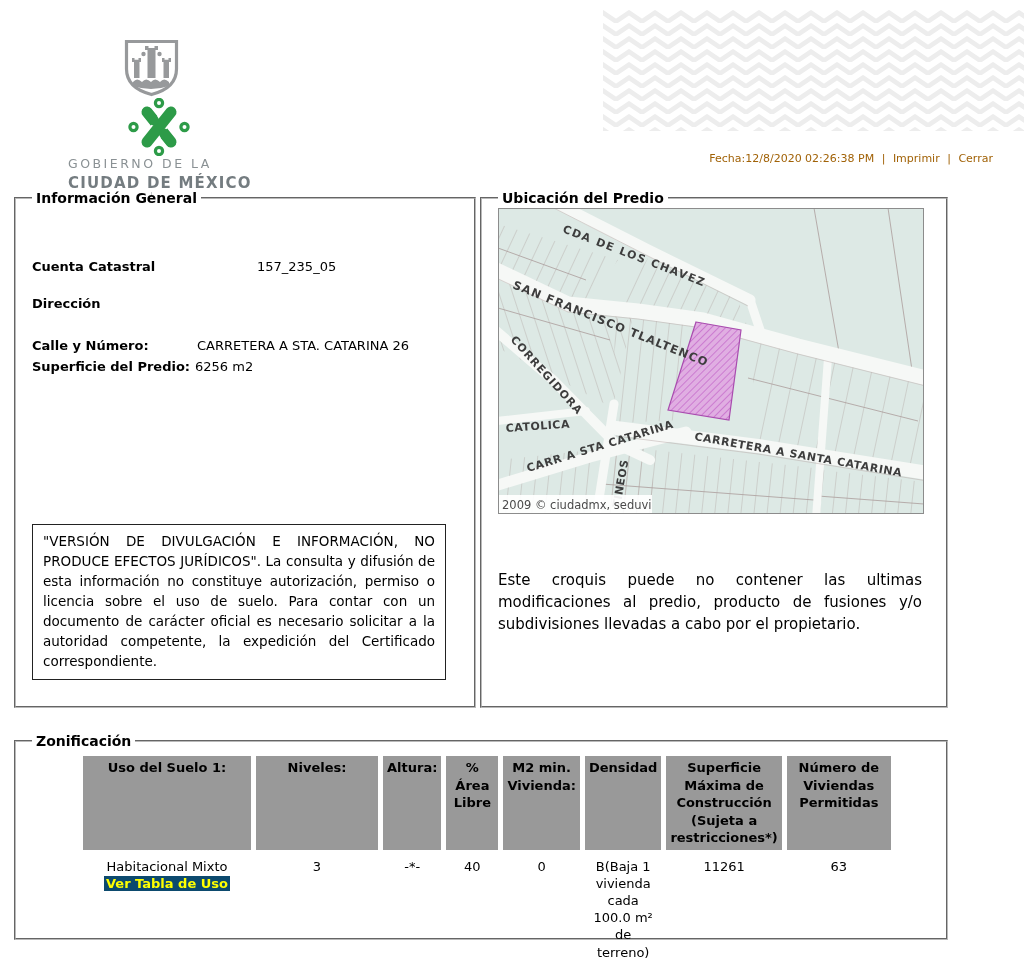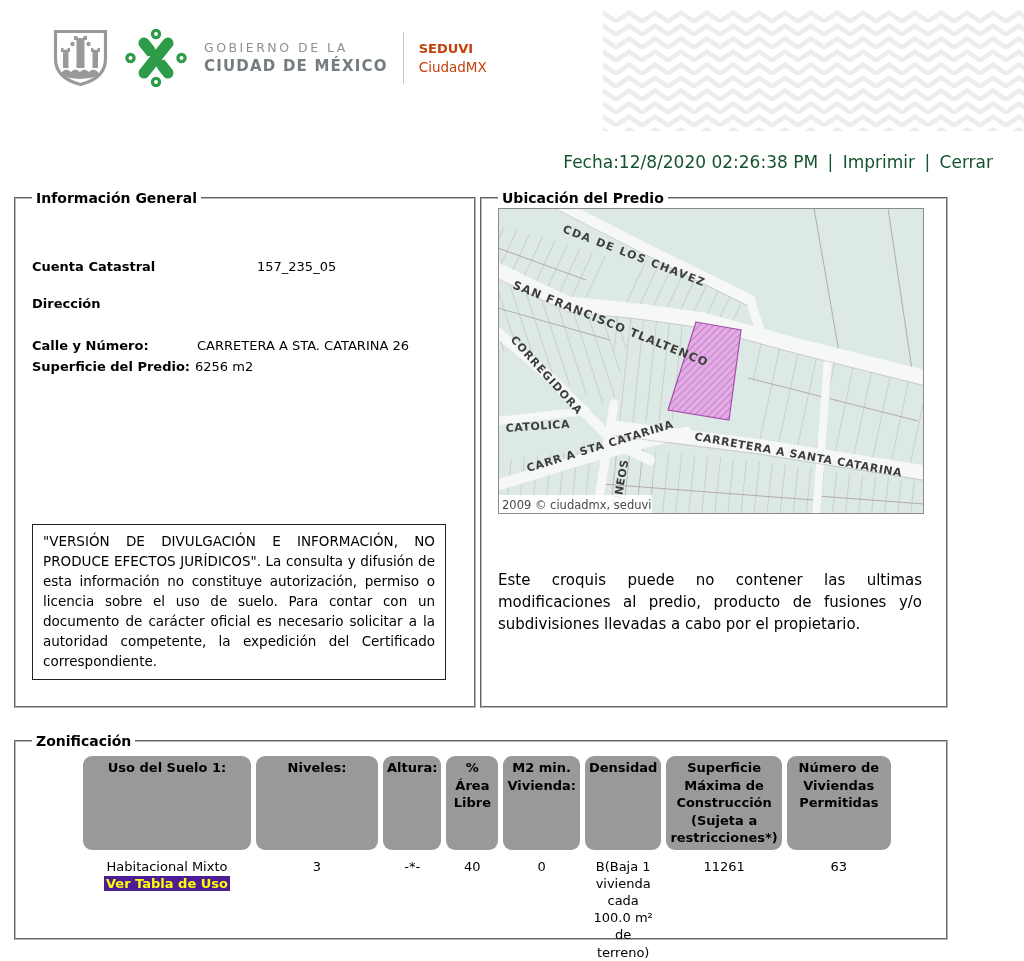--- a/index.html
+++ b/index.html
@@ -1,30 +1,30 @@
 <!DOCTYPE html>
 <html><head>
 <meta charset="utf-8">
 <style>
   html,body{margin:0;padding:0;background:#fff;}
   body{font-family:"DejaVu Sans","Liberation Sans",sans-serif;color:#000;}
   .page{position:relative;width:1024px;height:961px;background:#fff;overflow:hidden;}
 
   
-  .brand{position:absolute;left:52px;top:28px;display:flex;align-items:center;}
+  .brand{position:absolute;left:52px;top:38px;display:flex;align-items:center;flex-direction:column;}
   .brand-text{margin-left:16px;line-height:1.25;}
   .gov1{font-size:12.5px;letter-spacing:2.5px;color:#8a9194;font-weight:500;}
   .gov2{font-size:15px;letter-spacing:1.2px;color:#747c80;font-weight:bold;margin-top:2px;}
   .brand-divider{width:1px;height:52px;background:#c6c9ca;margin:0 15px;}
   .seduvi1{font-size:13px;font-weight:bold;color:#c2410c;}
   .seduvi2{font-size:13.5px;color:#c2410c;margin-top:3px;}
   .hbwrap{position:absolute;left:603px;top:10px;width:421px;height:121px;}
 
   
-  .fecha-bar{position:absolute;top:152px;right:29px;font-size:17px;color:#14532d;}
+  .fecha-bar{position:absolute;top:152px;right:29px;font-size:11px;color:#a16207;}
   .fecha-bar span{margin:0 2px;}
   .linkish{cursor:pointer;}
 
   
   fieldset{position:absolute;border:2px groove #b9b9b9;margin:0;padding:0 16px;background:#fff;}
   legend{font-weight:bold;font-size:14px;padding:0 4px;margin-left:0px;}
   #fs-info{left:14px;top:190px;width:426px;height:514px;}
   #fs-ubi{left:480px;top:190px;width:432px;height:514px;}
   #fs-zon{left:14px;top:733px;width:898px;height:203px;}
 
@@ -42,23 +42,23 @@
   
   .mapwrap{margin-top:2px;width:426px;height:306px;position:relative;}
   .map-legend-row{margin-top:7px;display:flex;align-items:center;}
   .legend-swatch{width:21px;height:21px;background:#c55fc5;display:inline-block;}
   .legend-text{font-size:13.5px;margin-left:17px;}
   .croquis-note{margin-top:56px;width:424px;font-size:15px;line-height:1.45;text-align:justify;}
 
   
   table.zon{border-collapse:separate;border-spacing:5px;margin:2px 0 0 46px;}
   table.zon th{background:#999;font-size:13px;font-weight:bold;text-align:center;
-    vertical-align:top;padding:3px 4px;line-height:1.35;border-radius:9px;}
+    vertical-align:top;padding:3px 4px;line-height:1.35;}
   table.zon td{font-size:13px;text-align:center;vertical-align:top;padding:3px 3px;line-height:1.32;}
-  .uso-link{background:#4c1d95;color:#ff0;font-weight:bold;padding:0 2px;cursor:pointer;}
+  .uso-link{background:#0c4a6e;color:#ff0;font-weight:bold;padding:0 2px;cursor:pointer;}
 
   svg text{font-family:"DejaVu Sans","Liberation Sans",sans-serif;}
 </style>
 </head>
 <body>
 
 <div class="page">
 
   <div class="brand">
     <svg width="57" height="60" viewBox="0 0 57 60">

